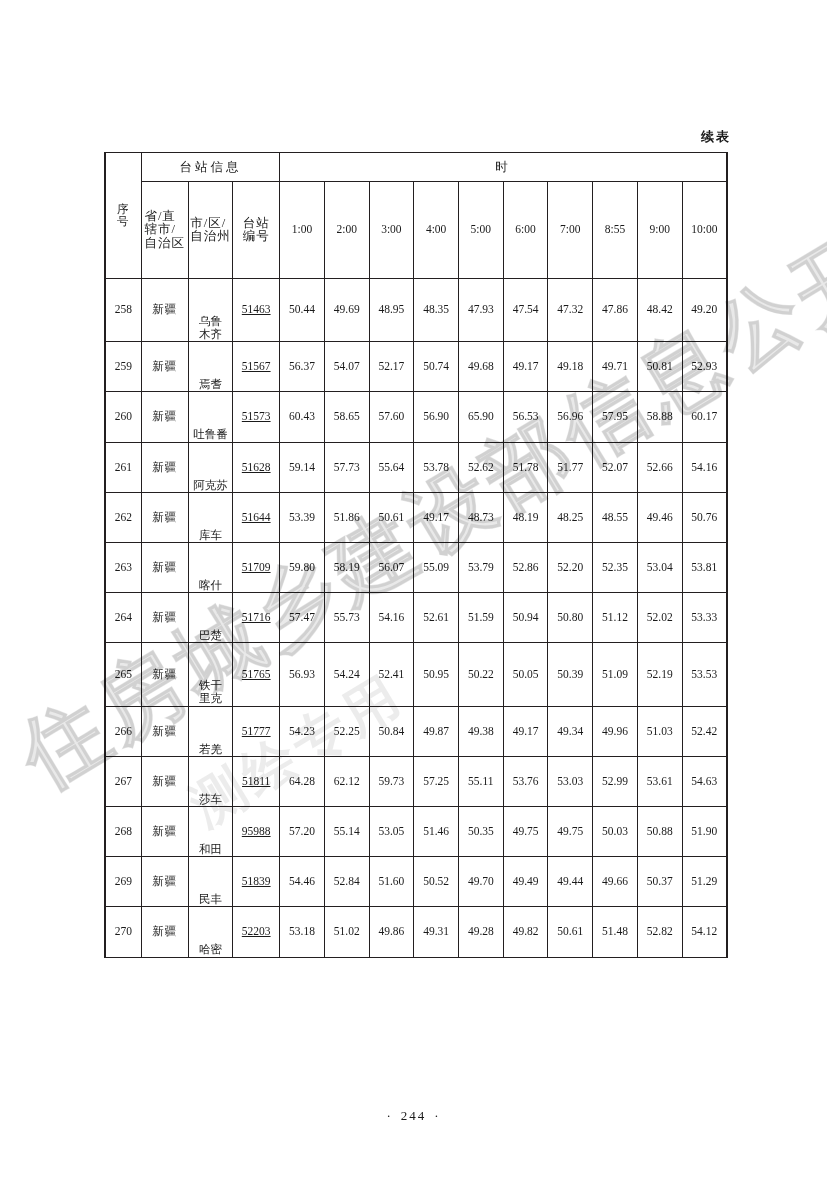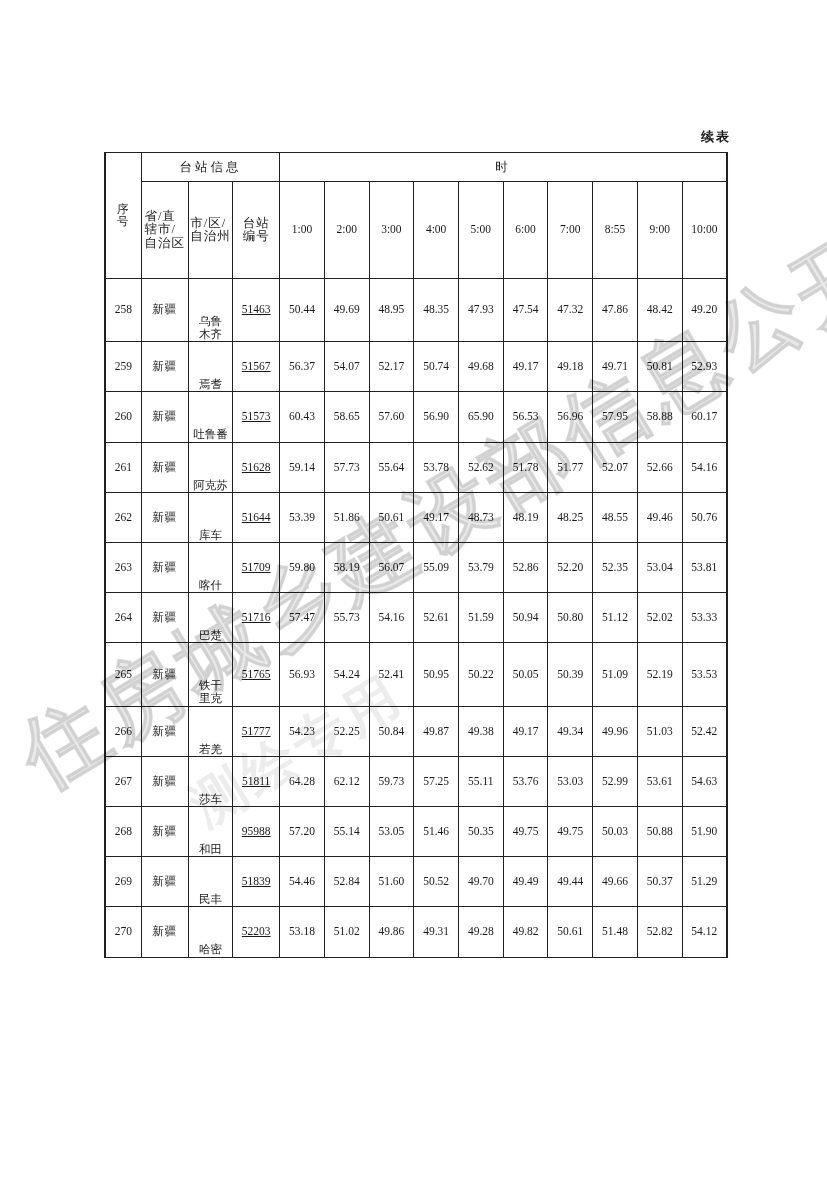--- a/index.html
+++ b/index.html
@@ -408,14 +408,17 @@
           </tr>
         </tbody>
     </table>
   </div>
 
   <div class="watermark">
     <div class="wm-text">住房城乡建设部信息公开</div>
     <div class="wm-text2">测绘专用</div>
   </div>
 
+  <div class="footer">
+    <span class="dot">·</span><span>244</span><span class="dot">·</span>
+  </div>
 
 </div>
 
 </body></html>

